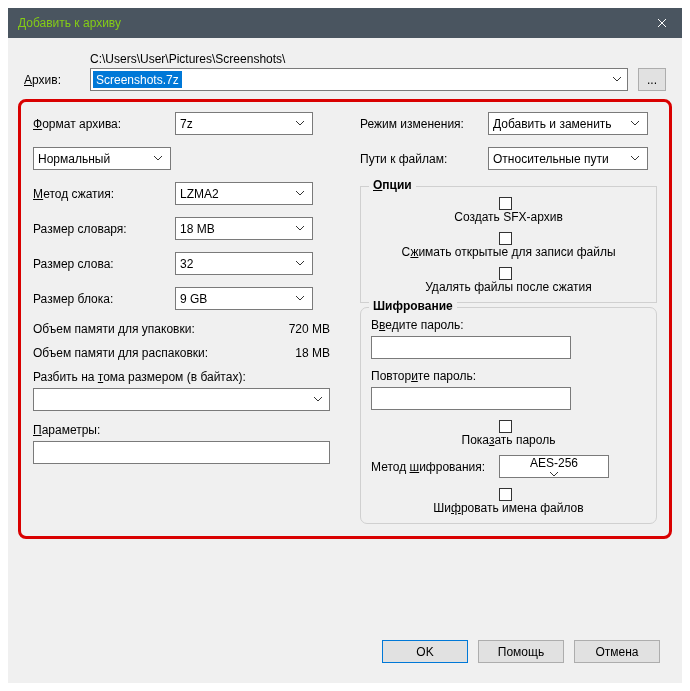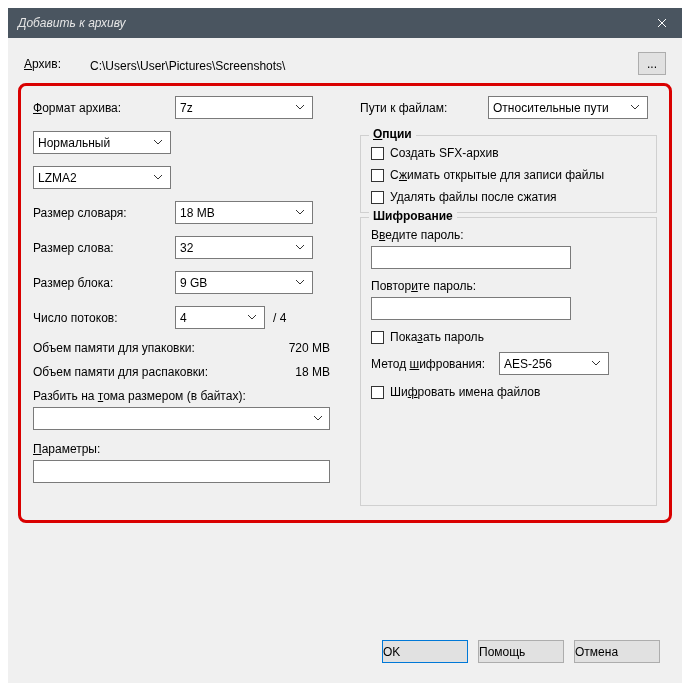--- a/index.html
+++ b/index.html
@@ -1,18 +1,18 @@
 <!DOCTYPE html>
 <html><head>
 <meta charset="utf-8">
 <style>
 * { box-sizing: border-box; font-family: "Segoe UI", Tahoma, sans-serif; font-size: 12px; }
 body { margin: 0; background: #fff; }
 .frame { width: 690px; height: 691px; position: relative; background: #fff; }
-.titlebar { height: 30px; background: #4a5560; color: #e5e5e5; display: flex; align-items: center; padding: 0 10px; position: relative; margin: 8px 8px 0 8px; font-style: italic; }
+.titlebar { height: 30px; background: #4a5560; color: #84cc16; display: flex; align-items: center; padding: 0 10px; position: relative; margin: 8px 8px 0 8px; }
 .titlebar .title { flex: 1; font-size: 12px; }
 .titlebar .close { width: 40px; height: 30px; display: flex; align-items: center; justify-content: center; cursor: pointer; margin-right: -10px; }
 .titlebar .close svg { width: 10px; height: 10px; }
 .client { margin: 0 8px 8px 8px; background: #f0f0f0; position: relative; height: 645px; }
 .archive-row { display: flex; align-items: flex-end; padding: 14px 16px 8px 16px; gap: 10px; }
 .archive-label { width: 56px; padding-bottom: 4px; }
 .archive-col { flex: 1; }
 .archive-path { font-size: 12px; margin-bottom: 2px; }
 .archive-input { width: 100%; height: 23px; border: 1px solid #7a7a7a; background: #fff; padding: 0 22px 0 6px; position: relative; }
 .archive-input-wrap { position: relative; }
@@ -34,51 +34,60 @@
 .mem-row { display: flex; justify-content: space-between; margin-bottom: 10px; }
 .split-label { margin-bottom: 4px; }
 .split-input { width: 100%; height: 23px; border: 1px solid #7a7a7a; background: #fff; position: relative; }
 .split-input .chev { position: absolute; right: 2px; top: 2px; bottom: 2px; width: 18px; display: flex; align-items: center; justify-content: center; }
 .params-label { margin-top: 12px; margin-bottom: 4px; }
 .text-input { width: 100%; height: 23px; border: 1px solid #7a7a7a; background: #fff; }
 .right-top-row { display: flex; align-items: center; margin-bottom: 12px; }
 .right-label { width: 128px; }
 .fieldset { border: 1px solid #d0d0d0; padding: 10px 10px 8px 10px; margin-top: 4px; position: relative; }
 .fieldset-legend { position: absolute; top: -9px; left: 8px; background: #f0f0f0; padding: 0 4px; font-weight: bold; }
-.check-row { display: flex; align-items: center; margin-bottom: 8px; cursor: pointer; }
+.check-row { display: flex; align-items: center; margin-bottom: 8px; cursor: pointer; flex-direction: column; }
 .check-row:last-child { margin-bottom: 0; }
 .checkbox { width: 13px; height: 13px; border: 1px solid #333; background: #fff; margin-right: 6px; flex-shrink: 0; }
-.enc-fieldset { flex: 1; }
+.enc-fieldset { flex: 1; border-radius: 7px; }
 .enc-label { margin-bottom: 4px; }
 .enc-input { width: 200px; height: 23px; border: 1px solid #7a7a7a; background: #fff; margin-bottom: 10px; }
 .enc-method-row { display: flex; align-items: center; margin-top: 8px; margin-bottom: 10px; }
 .enc-method-label { width: 128px; }
-.enc-method-row .select { width: 110px; }
+.enc-method-row .select { width: 110px; flex-direction: column; }
 .buttons { position: absolute; bottom: 20px; right: 22px; display: flex; gap: 10px; }
-.btn { width: 86px; height: 23px; border: 1px solid #adadad; background: #e1e1e1; display: flex; align-items: center; cursor: pointer; }
+.btn { width: 86px; height: 23px; border: 1px solid #adadad; background: #e1e1e1; display: flex; align-items: center; justify-content: center; cursor: pointer; }
 .btn.primary { border: 1px solid #0078d7; }
 .chev-svg { width: 8px; height: 5px; }
 </style>
 </head>
 <body>
 
 <div class="frame">
   <div class="titlebar">
     <span class="title">Добавить к архиву</span>
     <div class="close">
       <svg viewBox="0 0 10 10">
           <path d="M1 1 L9 9 M9 1 L1 9" stroke="#fff" stroke-width="1"></path>
         </svg>
     </div>
   </div>
   <div class="client">
     <div class="archive-row">
       <div class="archive-label"><u>А</u>рхив:</div>
       <div class="archive-col">
         <div class="archive-path">C:\Users\User\Pictures\Screenshots\</div>
+        <div class="archive-input-wrap">
+          <div class="archive-input"></div>
+          <div class="archive-input-sel">Screenshots.7z</div>
+          <div class="archive-input-chev">
+              <svg class="chev-svg" viewBox="0 0 8 5">
+                <path d="M0 0 L4 4 L8 0" fill="none" stroke="#333"></path>
+              </svg>
+            </div>
+        </div>
       </div>
       <div class="browse-btn">
           <span>...</span>
         </div>
     </div>
 
     <div class="highlight">
       <div class="cols">
         <div class="col col-left">
           <div class="field-row">
@@ -96,20 +105,21 @@
             <div class="select">
                 <span class="val">Нормальный</span>
                 <span class="chev">
                   <svg class="chev-svg" viewBox="0 0 8 5">
                     <path d="M0 0 L4 4 L8 0" fill="none" stroke="#333"></path>
                   </svg>
                 </span>
               </div>
           </div>
           <div class="field-row">
+            <div class="field-label"><u>М</u>етод сжатия:</div>
             <div class="select">
                 <span class="val">LZMA2</span>
                 <span class="chev">
                   <svg class="chev-svg" viewBox="0 0 8 5">
                     <path d="M0 0 L4 4 L8 0" fill="none" stroke="#333"></path>
                   </svg>
                 </span>
               </div>
           </div>
           <div class="field-row">
@@ -137,32 +147,20 @@
           <div class="field-row">
             <div class="field-label">Размер блока:</div>
             <div class="select">
                 <span class="val">9 GB</span>
                 <span class="chev">
                   <svg class="chev-svg" viewBox="0 0 8 5">
                     <path d="M0 0 L4 4 L8 0" fill="none" stroke="#333"></path>
                   </svg>
                 </span>
               </div>
-          </div>
-          <div class="field-row">
-            <div class="field-label">Число потоков:</div>
-            <div class="select" style="width:90px">
-                <span class="val">4</span>
-                <span class="chev">
-                  <svg class="chev-svg" viewBox="0 0 8 5">
-                    <path d="M0 0 L4 4 L8 0" fill="none" stroke="#333"></path>
-                  </svg>
-                </span>
-              </div>
-            <span class="threads-extra">/ 4</span>
           </div>
           <div class="mem-row">
             <span>Объем памяти для упаковки:</span>
             <span>720 MB</span>
           </div>
           <div class="mem-row">
             <span>Объем памяти для распаковки:</span>
             <span>18 MB</span>
           </div>
           <div class="split-label">Разбить на <u>т</u>ома размером (в байтах):</div>
@@ -171,20 +169,31 @@
                 <svg class="chev-svg" viewBox="0 0 8 5">
                   <path d="M0 0 L4 4 L8 0" fill="none" stroke="#333"></path>
                 </svg>
               </div>
           </div>
           <div class="params-label"><u>П</u>араметры:</div>
           <div class="text-input"></div>
         </div>
 
         <div class="col col-right">
+          <div class="right-top-row">
+            <div class="right-label">Режим изменения:</div>
+            <div class="select">
+                <span class="val">Добавить и заменить</span>
+                <span class="chev">
+                  <svg class="chev-svg" viewBox="0 0 8 5">
+                    <path d="M0 0 L4 4 L8 0" fill="none" stroke="#333"></path>
+                  </svg>
+                </span>
+              </div>
+          </div>
           <div class="right-top-row">
             <div class="right-label">Пути к файлам:</div>
             <div class="select">
                 <span class="val">Относительные пути</span>
                 <span class="chev">
                   <svg class="chev-svg" viewBox="0 0 8 5">
                     <path d="M0 0 L4 4 L8 0" fill="none" stroke="#333"></path>
                   </svg>
                 </span>
               </div>

